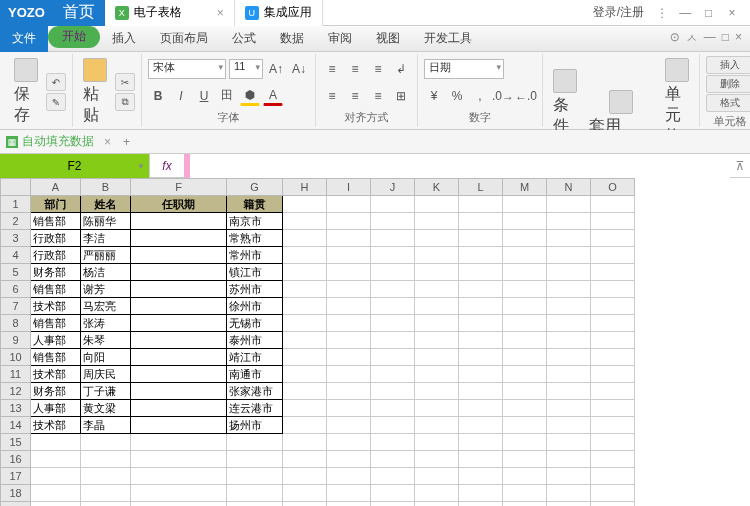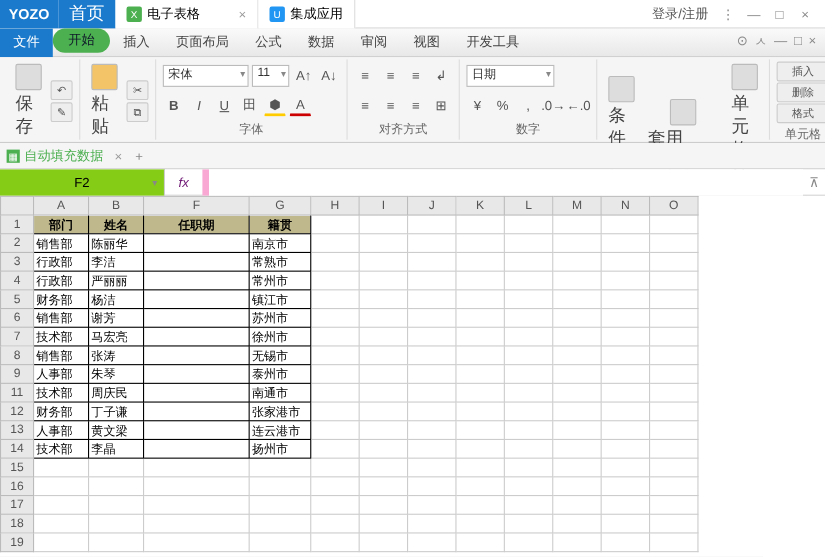--- a/index.html
+++ b/index.html
@@ -10,21 +10,21 @@
 .doctab{height:26px;padding:0 10px;display:flex;align-items:center;gap:5px;border-right:1px solid #ddd;background:#fff}
 .doctab .icn{width:14px;height:14px;display:inline-block;border-radius:2px}
 .icn-ss{background:#4caf50;color:#fff;font-size:9px;text-align:center;line-height:14px}
 .icn-app{background:#2196f3;color:#fff;font-size:9px;text-align:center;line-height:14px}
 .doctab .x{color:#999;margin-left:30px;cursor:pointer}
 .titleright{margin-left:auto;display:flex;align-items:center;gap:8px;padding-right:8px;color:#555}
 .winbtns span{display:inline-block;width:20px;text-align:center;color:#888}
 .menubar{background:linear-gradient(#fafafa,#e8e8e8);height:26px;display:flex;align-items:center;border-bottom:1px solid #ccc}
 .filemenu{background:#1b7acc;color:#fff;padding:0 12px;height:26px;display:flex;align-items:center}
 .menutab{padding:0 12px;height:26px;display:flex;align-items:center;color:#444;cursor:pointer}
-.menutab.active{background:#4caf50;color:#0f172a;border-radius:12px;height:20px;padding:11px 14px}
+.menutab.active{background:#4caf50;color:#701a75;border-radius:12px;height:20px;padding:11px 14px}
 .menuright{margin-left:auto;display:flex;gap:6px;padding-right:8px;color:#888}
 .menuright span{cursor:pointer}
 .ribbon{background:#f5f5f5;height:78px;display:flex;border-bottom:1px solid #ccc;padding:2px 4px}
 .rgroup{display:flex;flex-direction:column;justify-content:space-between;padding:2px 6px;border-right:1px solid #ddd}
 .rgroup:last-child{border-right:none}
 .rtop{display:flex;gap:4px;align-items:center;flex:1}
 .rlabel{text-align:center;font-size:11px;color:#666;padding-top:2px}
 .bigbtn{display:flex;flex-direction:column;align-items:center;gap:2px;padding:2px 4px;cursor:pointer}
 .bigbtn .ic{width:24px;height:24px;background:#ddd;border:1px solid #bbb;border-radius:2px}
 .bigbtn .lb{font-size:16px;color:#444}
@@ -399,20 +399,35 @@
           <td class="colN"></td>
           <td class="colN"></td>
           <td class="colN"></td>
           <td class="colN"></td>
           <td class="colN"></td>
           <td class="colN"></td>
           <td class="colN"></td>
           <td class="colN"></td>
         </tr>
         <tr>
+          <th class="rowh">10</th>
+          <td class="dcell colA">销售部</td>
+          <td class="dcell colB">向阳</td>
+          <td class="dcell colF"></td>
+          <td class="dcell colG">靖江市</td>
+          <td class="colN"></td>
+          <td class="colN"></td>
+          <td class="colN"></td>
+          <td class="colN"></td>
+          <td class="colN"></td>
+          <td class="colN"></td>
+          <td class="colN"></td>
+          <td class="colN"></td>
+        </tr>
+        <tr>
           <th class="rowh">11</th>
           <td class="dcell colA">技术部</td>
           <td class="dcell colB">周庆民</td>
           <td class="dcell colF"></td>
           <td class="dcell colG">南通市</td>
           <td class="colN"></td>
           <td class="colN"></td>
           <td class="colN"></td>
           <td class="colN"></td>
           <td class="colN"></td>

